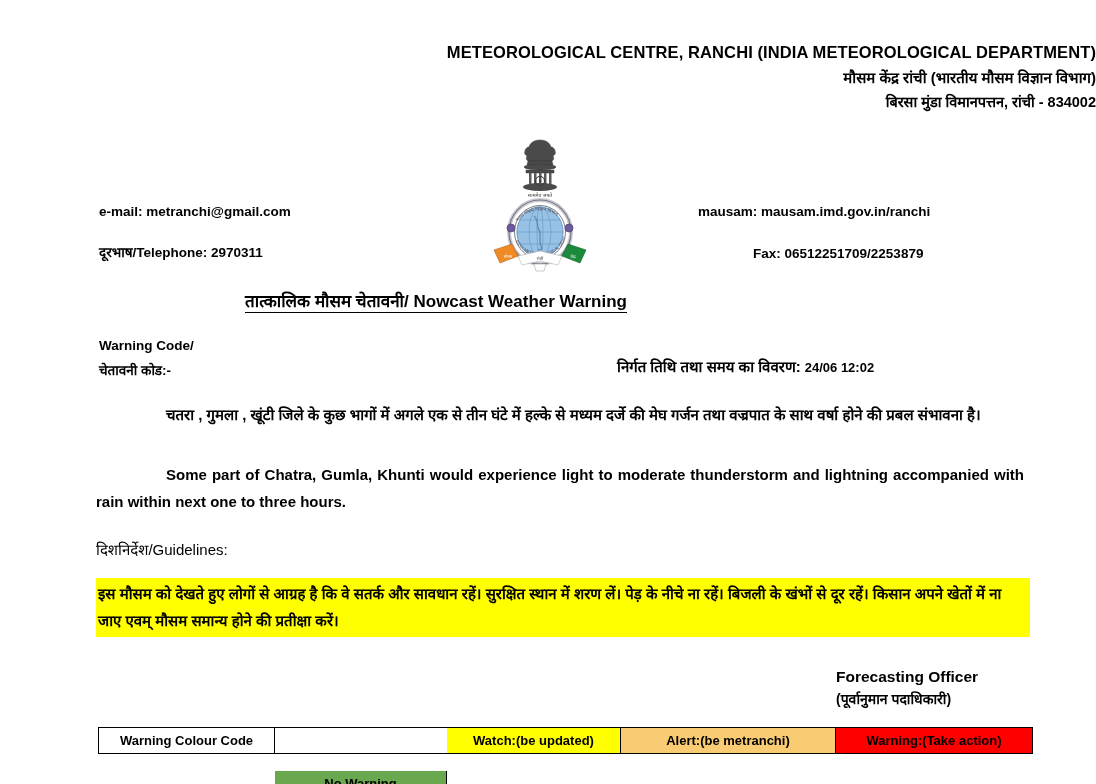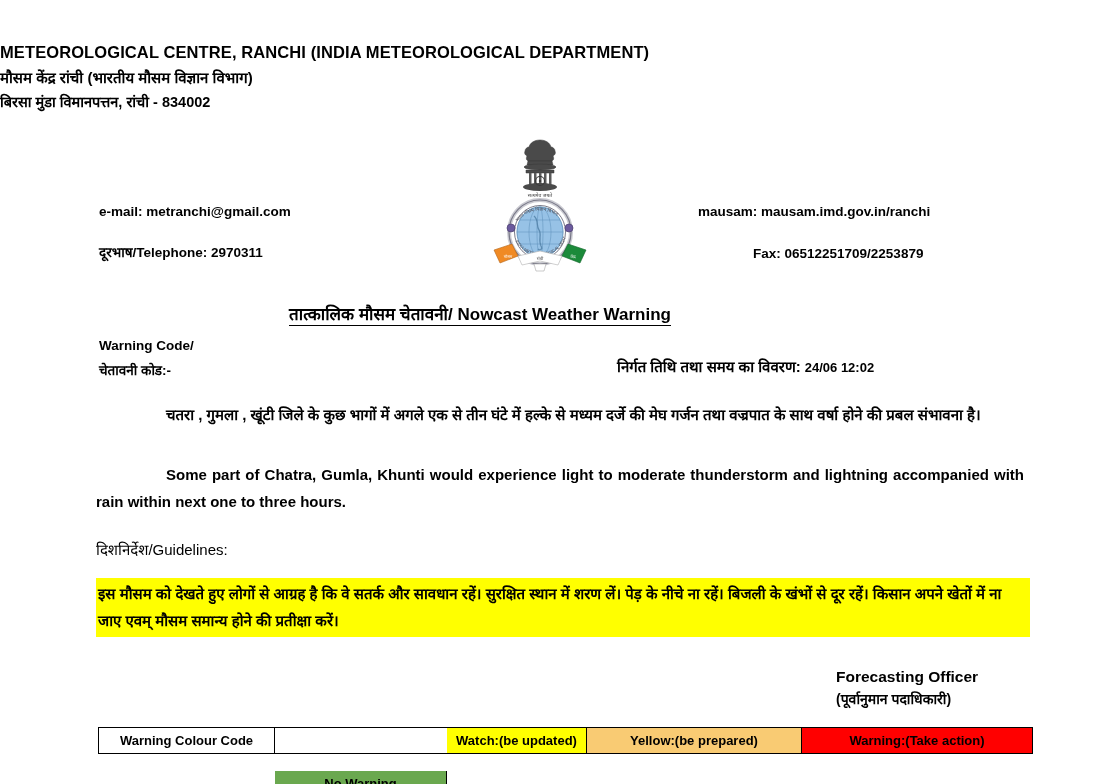--- a/index.html
+++ b/index.html
@@ -21,21 +21,21 @@
     width: 1096px;
     height: 784px;
   }
 
   
   .letterhead {
     position: absolute;
     left: 0;
     top: 42px;
     width: 1096px;
-    text-align: left;
+    text-align: right;
   }
   .lh-line1 {
     font-size: 16.5px;
     font-weight: bold;
     letter-spacing: 0.1px;
     line-height: 21px;
   }
   .lh-line2 {
     font-size: 15px;
     font-weight: bold;
@@ -85,26 +85,25 @@
     left: 753px;
     top: 246px;
     font-size: 13.5px;
     font-weight: bold;
   }
 
   
   .doc-title {
     position: absolute;
     left: 0;
-    top: 302px;
+    top: 289px;
     width: 872px;
     text-align: center;
     font-size: 17px;
     font-weight: bold;
-    padding-left: 44px;
   }
   .doc-title span {
     border-bottom: 1.6px solid #000;
     padding-bottom: 1px;
   }
 
   
   .wc-label {
     position: absolute;
     left: 99px;
@@ -225,21 +224,21 @@
     height: 25px;
     box-sizing: border-box;
     border-right: 1.5px solid #000000;
     white-space: nowrap;
   }
   .legend-cell:last-child {
     border-right: none;
   }
   .lc-0 { width: 176px; background: #FFFFFF; }
   .lc-1 { width: 172px; background: #6AA84F; }
-  .lc-2 { width: 140px; background: #FFFF00; }
+  .lc-2 { width: 174px; background: #FFFF00; }
   .lc-3 { width: 215px; background: #F9CB73; }
   .lc-4 { flex: 1;      background: #FF0000; }
 </style>
 </head>
 <body>
 
 <div class="page">
 
   <div class="letterhead">
     <div class="lh-line1">METEOROLOGICAL CENTRE, RANCHI (INDIA METEOROLOGICAL DEPARTMENT)</div>
@@ -337,17 +336,17 @@
 
   <div class="signature">
     <div>Forecasting Officer</div>
     <div class="sig-hi">(पूर्वानुमान पदाधिकारी)</div>
   </div>
 
   <div class="legend">
     <div class="legend-cell lc-0" style="background: rgb(255, 255, 255);">Warning Colour Code</div>
     <div class="legend-cell lc-1" style="background: rgb(106, 168, 79); margin-top: 43px;">No Warning</div>
     <div class="legend-cell lc-2" style="background: rgb(255, 255, 0);">Watch:(be updated)</div>
-    <div class="legend-cell lc-3" style="background: rgb(249, 203, 115);">Yellow:(be prepared)</div>
+    <div class="legend-cell lc-3" style="background: rgb(249, 203, 115);">Alert:(be metranchi)</div>
     <div class="legend-cell lc-4" style="background: rgb(255, 0, 0);">Warning:(Take action)</div>
   </div>
 
 </div>
 
 </body></html>

